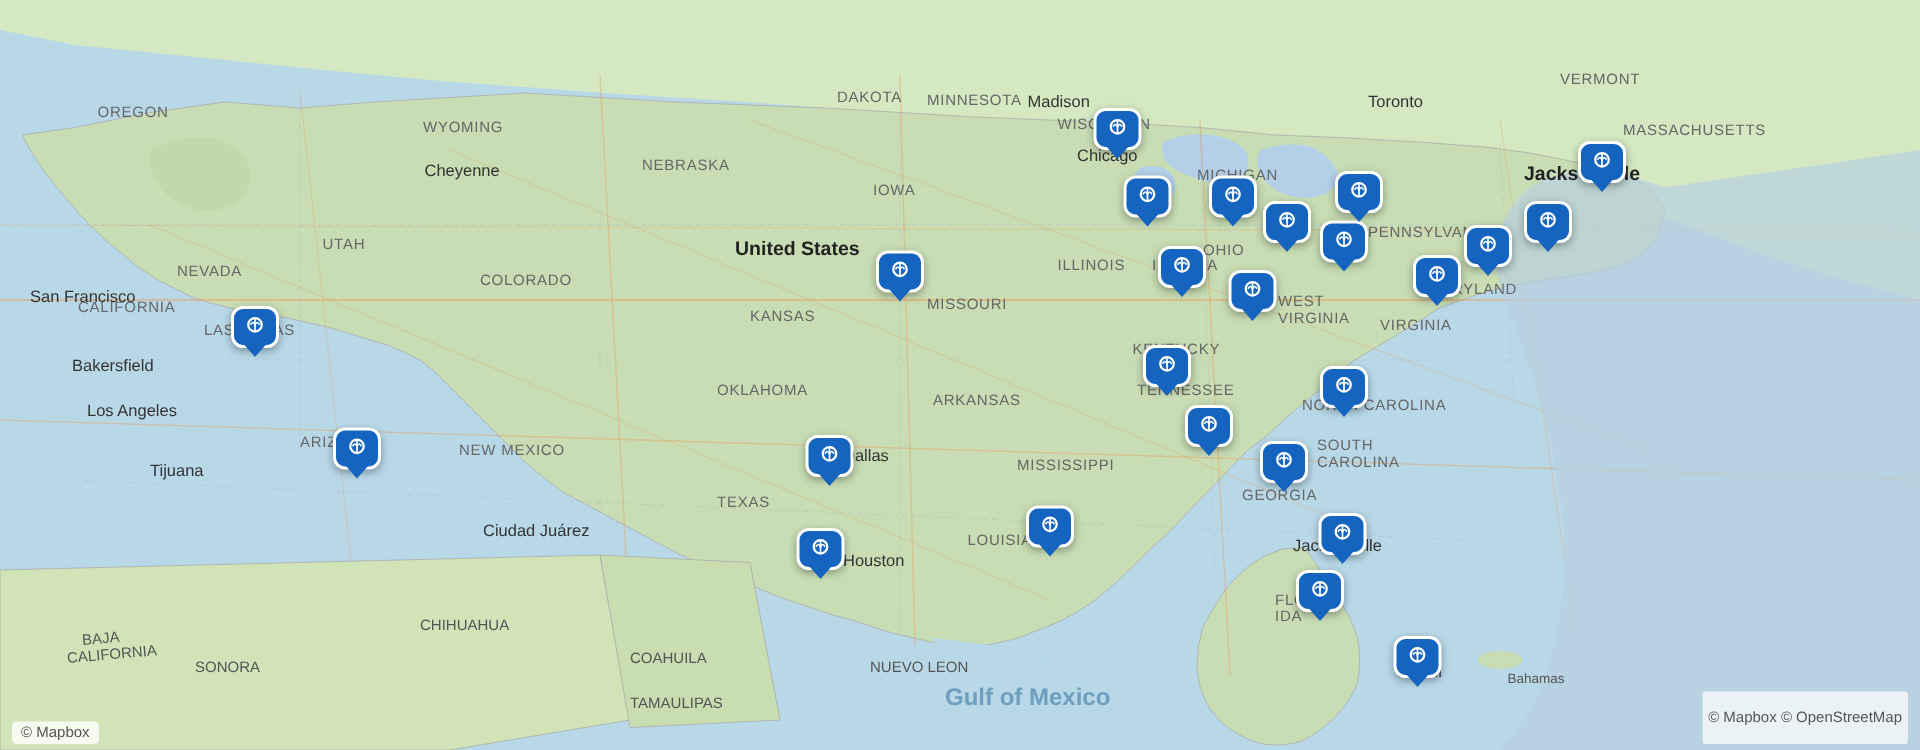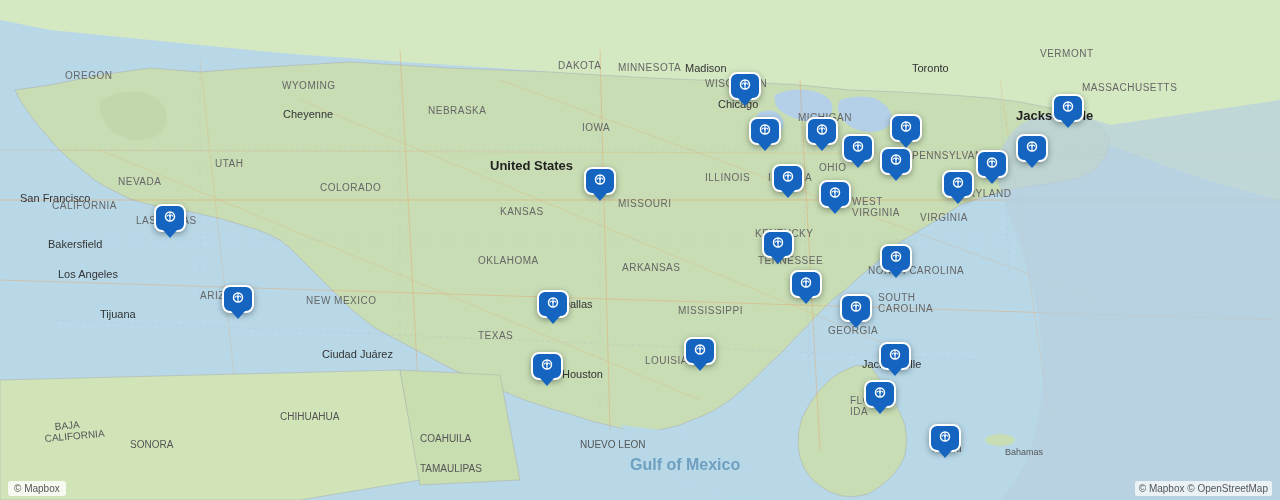--- a/index.html
+++ b/index.html
@@ -86,21 +86,21 @@
     }
 
     
     #attribution {
       position: absolute;
       bottom: 4px;
       right: 8px;
       font-size: 10px;
       color: #555;
       background: rgba(255,255,255,0.7);
-      padding: 2px 4px;
+      padding: 12px 4px;
       border-radius: 2px;
     }
 
     #mapbox-logo {
       position: absolute;
       bottom: 4px;
       left: 8px;
       font-size: 10px;
       color: #555;
       background: rgba(255,255,255,0.8);
@@ -228,21 +228,21 @@
   <div class="map-label state" style="left:705px; top:172px;">ILLINOIS</div>
   <div class="map-label state" style="left:755px; top:228px;">KENTUCKY</div>
   <div class="map-label state" style="left:758px; top:255px;">TENNESSEE</div>
   <div class="map-label state" style="left:828px; top:325px;">GEORGIA</div>
   <div class="map-label state" style="left:850px; top:395px;">FLOR<br>IDA</div>
   <div class="map-label state" style="left:878px; top:292px;">SOUTH<br>CAROLINA</div>
   <div class="map-label state" style="left:868px; top:265px;">NORTH CAROLINA</div>
   <div class="map-label state" style="left:920px; top:212px;">VIRGINIA</div>
   <div class="map-label state" style="left:852px; top:196px;">WEST<br>VIRGINIA</div>
   <div class="map-label state" style="left:912px; top:150px;">PENNSYLVANIA</div>
-  <div class="map-label state" style="left:819px; top:162px;text-align:center;">OHIO</div>
+  <div class="map-label state" style="left:802px; top:162px;text-align:center;">OHIO</div>
   <div class="map-label state" style="left:798px; top:112px;">MICHIGAN</div>
   <div class="map-label state" style="left:768px; top:172px;">INDIANA</div>
   <div class="map-label state" style="left:705px; top:78px;">WISCONSIN</div>
   <div class="map-label state" style="left:618px; top:62px;">MINNESOTA</div>
   <div class="map-label state" style="left:558px; top:44px;margin-top:16px;">DAKOTA</div>
   <div class="map-label state" style="left:1082px; top:82px;">MASSACHUSETTS</div>
   <div class="map-label state" style="left:952px; top:188px;">MARYLAND</div>
   <div class="map-label state" style="left:1040px; top:48px;">VERMONT</div>
   <div class="map-label state" style="left:136px; top:215px;">Las Vegas</div>
 

